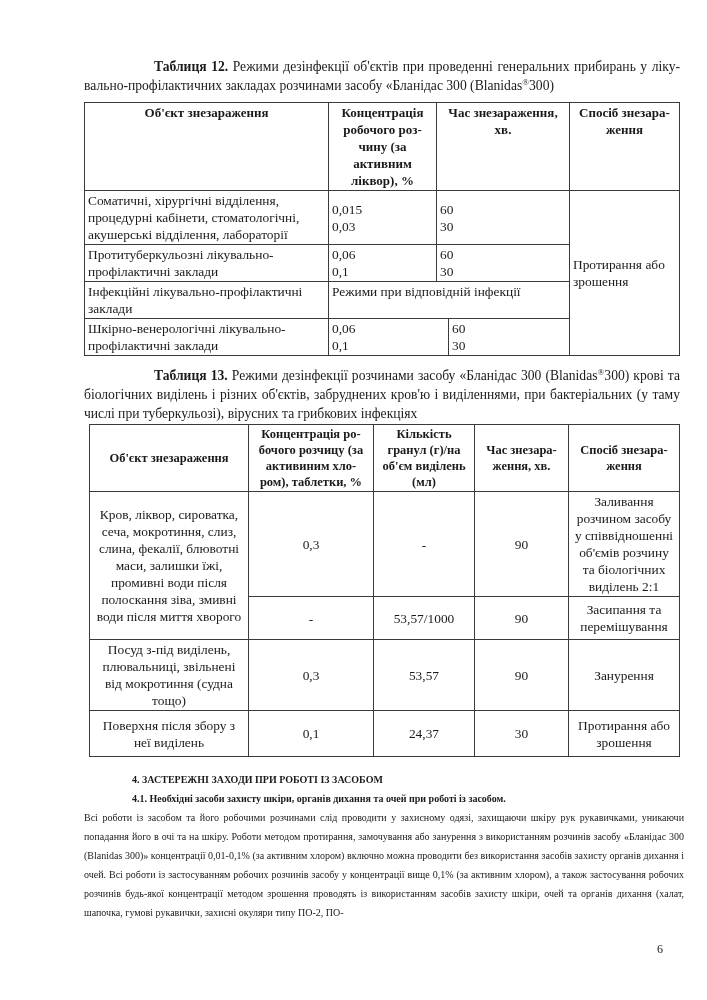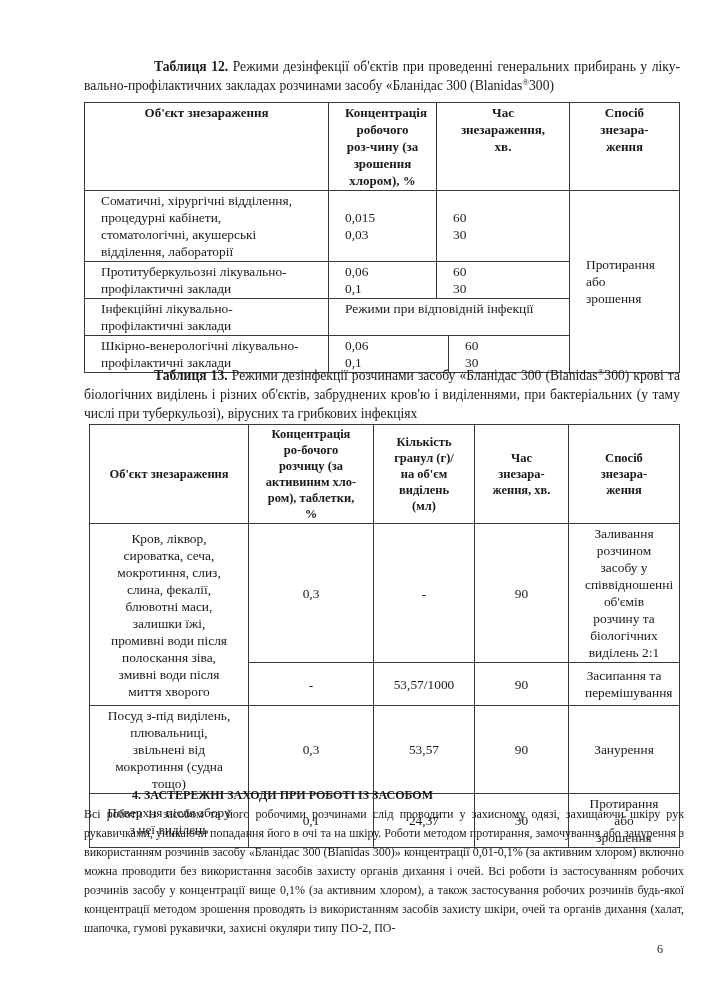--- a/index.html
+++ b/index.html
@@ -11,32 +11,32 @@
   .caption {
     position: absolute; left: 84px; width: 596px;
     font-size: 13.6px; line-height: 19px; text-align: justify;
   }
   .caption .ind { display: inline-block; width: 48px; }
   .caption b { font-weight: bold; margin-left: 22px; }
   sup { font-size: 9px; line-height: 0; vertical-align: 5px; }
   table { position: absolute; border-collapse: collapse; table-layout: fixed; }
   td, th {
     border: 1px solid #3a3a3a; font-size: 13.4px; line-height: 17px;
-    padding: 1px 16px; vertical-align: top; font-weight: normal;
+    padding: 1px 3px; vertical-align: top; font-weight: normal;
   }
   th { font-weight: bold; text-align: center; font-size: 13px; }
   .c { }
   .vm { vertical-align: middle; }
   #t12 { left: 84px; top: 102px; width: 595px; }
   #t13 { left: 89px; top: 424px; width: 590px; }
   #t13 th { vertical-align: middle; font-size: 12.5px; line-height: 16px; border-radius: 28px; }
   #t13 td { text-align: center; vertical-align: middle; }
   .sec {
     position: absolute; left: 84px; width: 600px;
-    font-size: 12px; line-height: 19px; text-align: justify; margin-top: 16px;
+    font-size: 10px; line-height: 19px; text-align: justify;
   }
   .h { font-weight: bold; }
   .pgnum { position: absolute; left: 657px; top: 942px; font-size: 12px; }
 </style>
 </head>
 <body>
 
 <div class="caption" style="top:57px;">
   <span class="ind"></span><b>Таблиця 12.</b>
   <span>Режими дезінфекції об'єктів при проведенні генеральних прибирань у ліку-вально-профілактичних закладах розчинами засобу «Бланідас 300 (Blanidas</span><sup>®</sup><span>300)</span>
@@ -46,21 +46,21 @@
   <colgroup>
       <col style="width:244px">
       <col style="width:108px">
       <col style="width:12px">
       <col style="width:121px">
       <col style="width:110px">
     </colgroup>
   <tbody>
       <tr style="height:84px">
     <th>Об'єкт знезараження</th>
-    <th>Концентрація робочого роз-чину (за зрошення хлором), %</th>
+    <th>Концентрація робочого роз-чину (за активним ліквор), %</th>
     <th colspan="2">Час знезараження, хв.</th>
     <th>Спосіб знезара-ження</th>
   </tr>
   <tr style="height:46px">
     <td class="vm">Соматичні, хірургічні відділення, процедурні кабінети, стоматологічні, акушерські відділення, лабораторії</td>
     <td class="c vm"><span>0,015</span><br><span>0,03</span></td>
     <td colspan="2" class="c vm"><span>60</span><br><span>30</span></td>
     <td rowspan="4" class="c vm">Протирання або зрошення</td>
   </tr>
   <tr style="height:36px">
@@ -126,16 +126,17 @@
     <td>0,1</td>
     <td>24,37</td>
     <td>30</td>
     <td>Протирання або зрошення</td>
   </tr>
 </tbody>
   </table>
 
 <div class="sec" style="top:770px;">
   <div class="h" style="padding-left:48px;">4. ЗАСТЕРЕЖНІ ЗАХОДИ ПРИ РОБОТІ ІЗ ЗАСОБОМ</div>
+  <div class="h" style="padding-left:48px;">4.1. Необхідні засоби захисту шкіри, органів дихання та очей при роботі із засобом.</div>
   <div>Всі роботи із засобом та його робочими розчинами слід проводити у захисному одязі, захищаючи шкіру рук рукавичками, уникаючи попадання його в очі та на шкіру. Роботи методом протирання, замочування або занурення з використанням розчинів засобу «Бланідас 300 (Blanidas 300)» концентрації 0,01-0,1% (за активним хлором) включно можна проводити без використання засобів захисту органів дихання і очей. Всі роботи із застосуванням робочих розчинів засобу у концентрації вище 0,1% (за активним хлором), а також застосування робочих розчинів будь-якої концентрації методом зрошення проводять із використанням засобів захисту шкіри, очей та органів дихання (халат, шапочка, гумові рукавички, захисні окуляри типу ПО-2, ПО-</div>
 </div>
 
 <div class="pgnum">6</div>
 
 </body></html>

